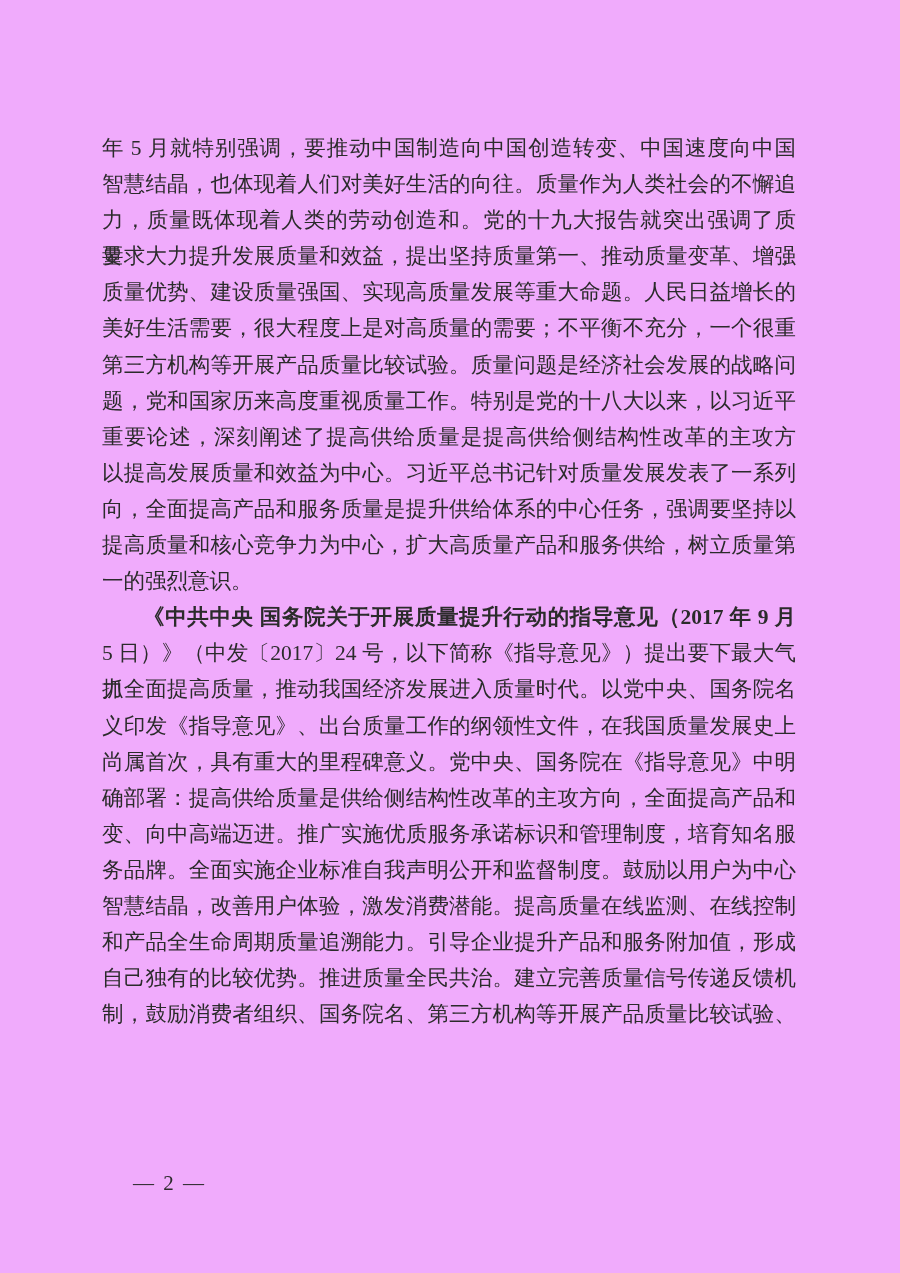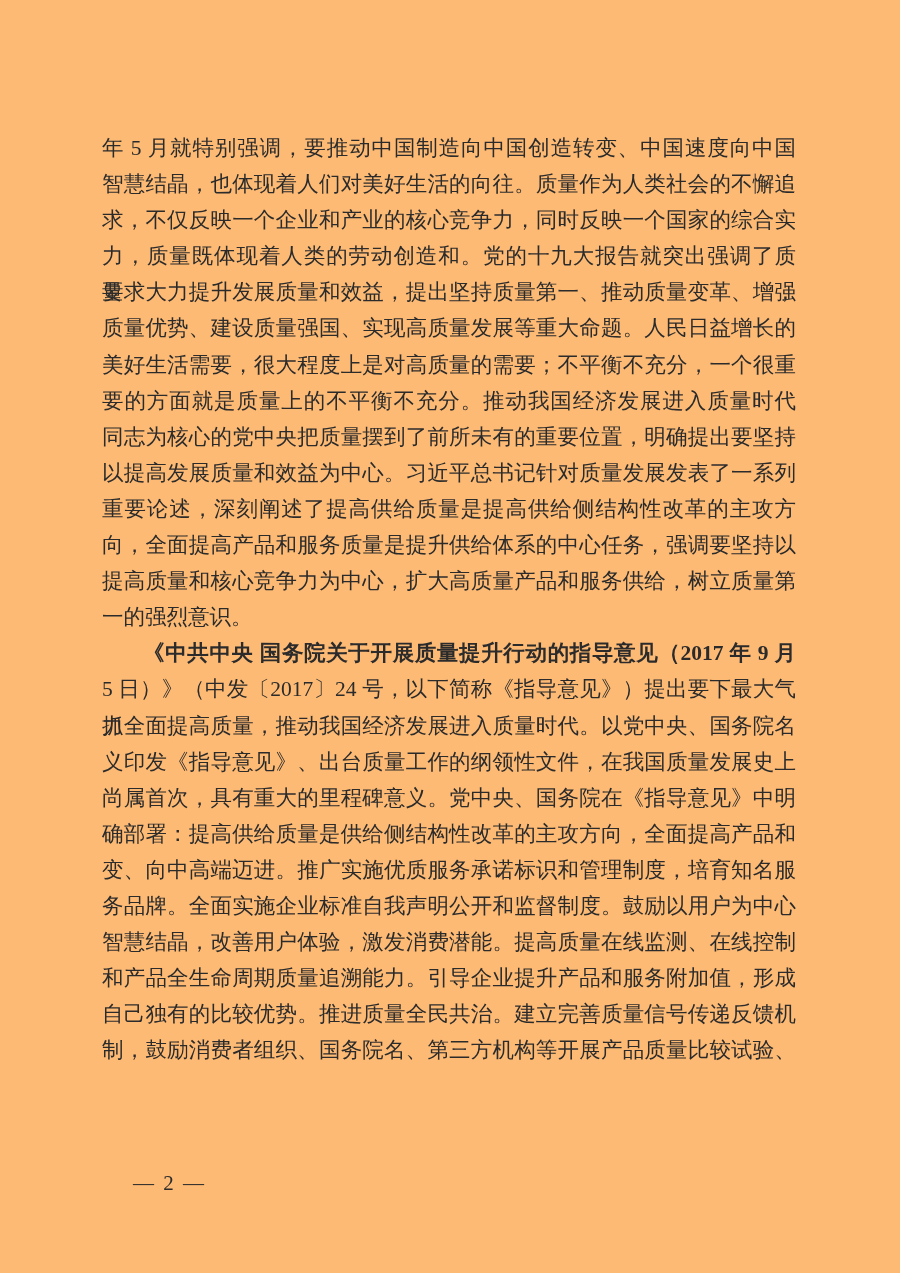--- a/index.html
+++ b/index.html
@@ -4,21 +4,21 @@
 <style>
   html, body {
     margin: 0;
     padding: 0;
     background: #ffffff;
   }
   .page {
     position: relative;
     width: 900px;
     height: 1273px;
-    background: #fdba74;
+    background: #f0abfc;
     overflow: hidden;
     font-family: "Liberation Serif", serif;
   }
   .text-block {
     position: absolute;
     left: 102px;
     top: 130px;
     width: 694px;
   }
   .line {
@@ -50,29 +50,28 @@
     white-space: pre;
   }
 </style>
 </head>
 <body>
 
 <div class="page">
   <div class="text-block">
     <div class="line">年 5 月就特别强调，要推动中国制造向中国创造转变、中国速度向中国</div>
     <div class="line">智慧结晶，也体现着人们对美好生活的向往。质量作为人类社会的不懈追</div>
-    <div class="line">求，不仅反映一个企业和产业的核心竞争力，同时反映一个国家的综合实</div>
     <div class="line">力，质量既体现着人类的劳动创造和。党的十九大报告就突出强调了质量，</div>
     <div class="line">要求大力提升发展质量和效益，提出坚持质量第一、推动质量变革、增强</div>
     <div class="line">质量优势、建设质量强国、实现高质量发展等重大命题。人民日益增长的</div>
     <div class="line">美好生活需要，很大程度上是对高质量的需要；不平衡不充分，一个很重</div>
-    <div class="line">要的方面就是质量上的不平衡不充分。推动我国经济发展进入质量时代</div>
-    <div class="line">同志为核心的党中央把质量摆到了前所未有的重要位置，明确提出要坚持</div>
+    <div class="line">第三方机构等开展产品质量比较试验。质量问题是经济社会发展的战略问</div>
+    <div class="line">题，党和国家历来高度重视质量工作。特别是党的十八大以来，以习近平</div>
+    <div class="line">重要论述，深刻阐述了提高供给质量是提高供给侧结构性改革的主攻方</div>
     <div class="line">以提高发展质量和效益为中心。习近平总书记针对质量发展发表了一系列</div>
-    <div class="line">重要论述，深刻阐述了提高供给质量是提高供给侧结构性改革的主攻方</div>
     <div class="line">向，全面提高产品和服务质量是提升供给体系的中心任务，强调要坚持以</div>
     <div class="line">提高质量和核心竞争力为中心，扩大高质量产品和服务供给，树立质量第</div>
     <div class="line para-end">一的强烈意识。</div>
     <div class="line indent">《中共中央 国务院关于开展质量提升行动的指导意见（2017 年 9 月</div>
     <div class="line">5 日）》（中发〔2017〕24 号，以下简称《指导意见》）提出要下最大气力</div>
     <div class="line">抓全面提高质量，推动我国经济发展进入质量时代。以党中央、国务院名</div>
     <div class="line">义印发《指导意见》、出台质量工作的纲领性文件，在我国质量发展史上</div>
     <div class="line">尚属首次，具有重大的里程碑意义。党中央、国务院在《指导意见》中明</div>
     <div class="line">确部署：提高供给质量是供给侧结构性改革的主攻方向，全面提高产品和</div>
     <div class="line">变、向中高端迈进。推广实施优质服务承诺标识和管理制度，培育知名服</div>

